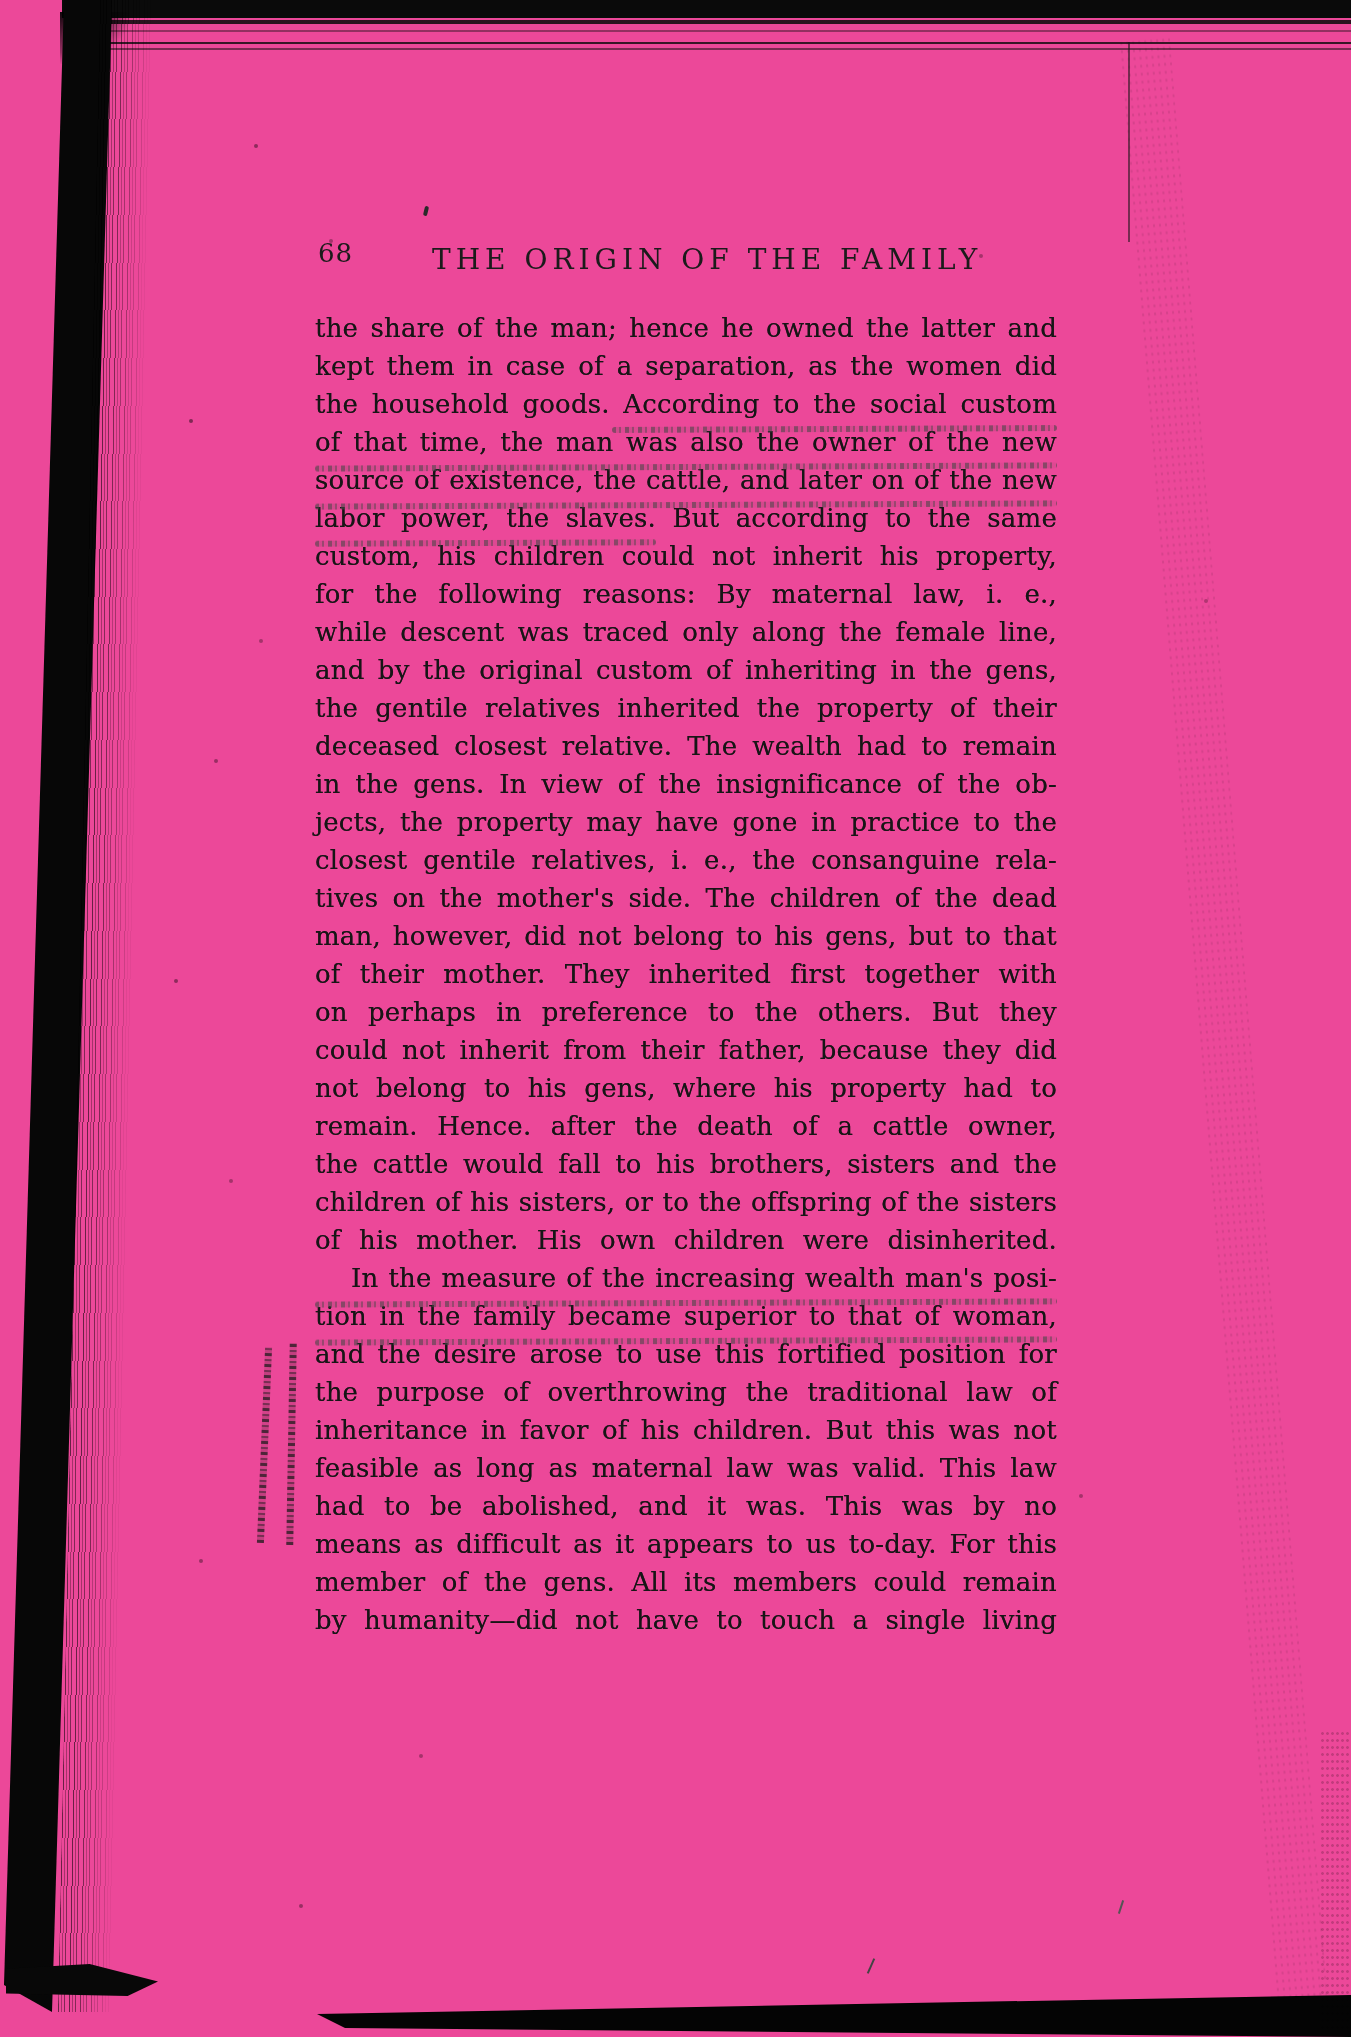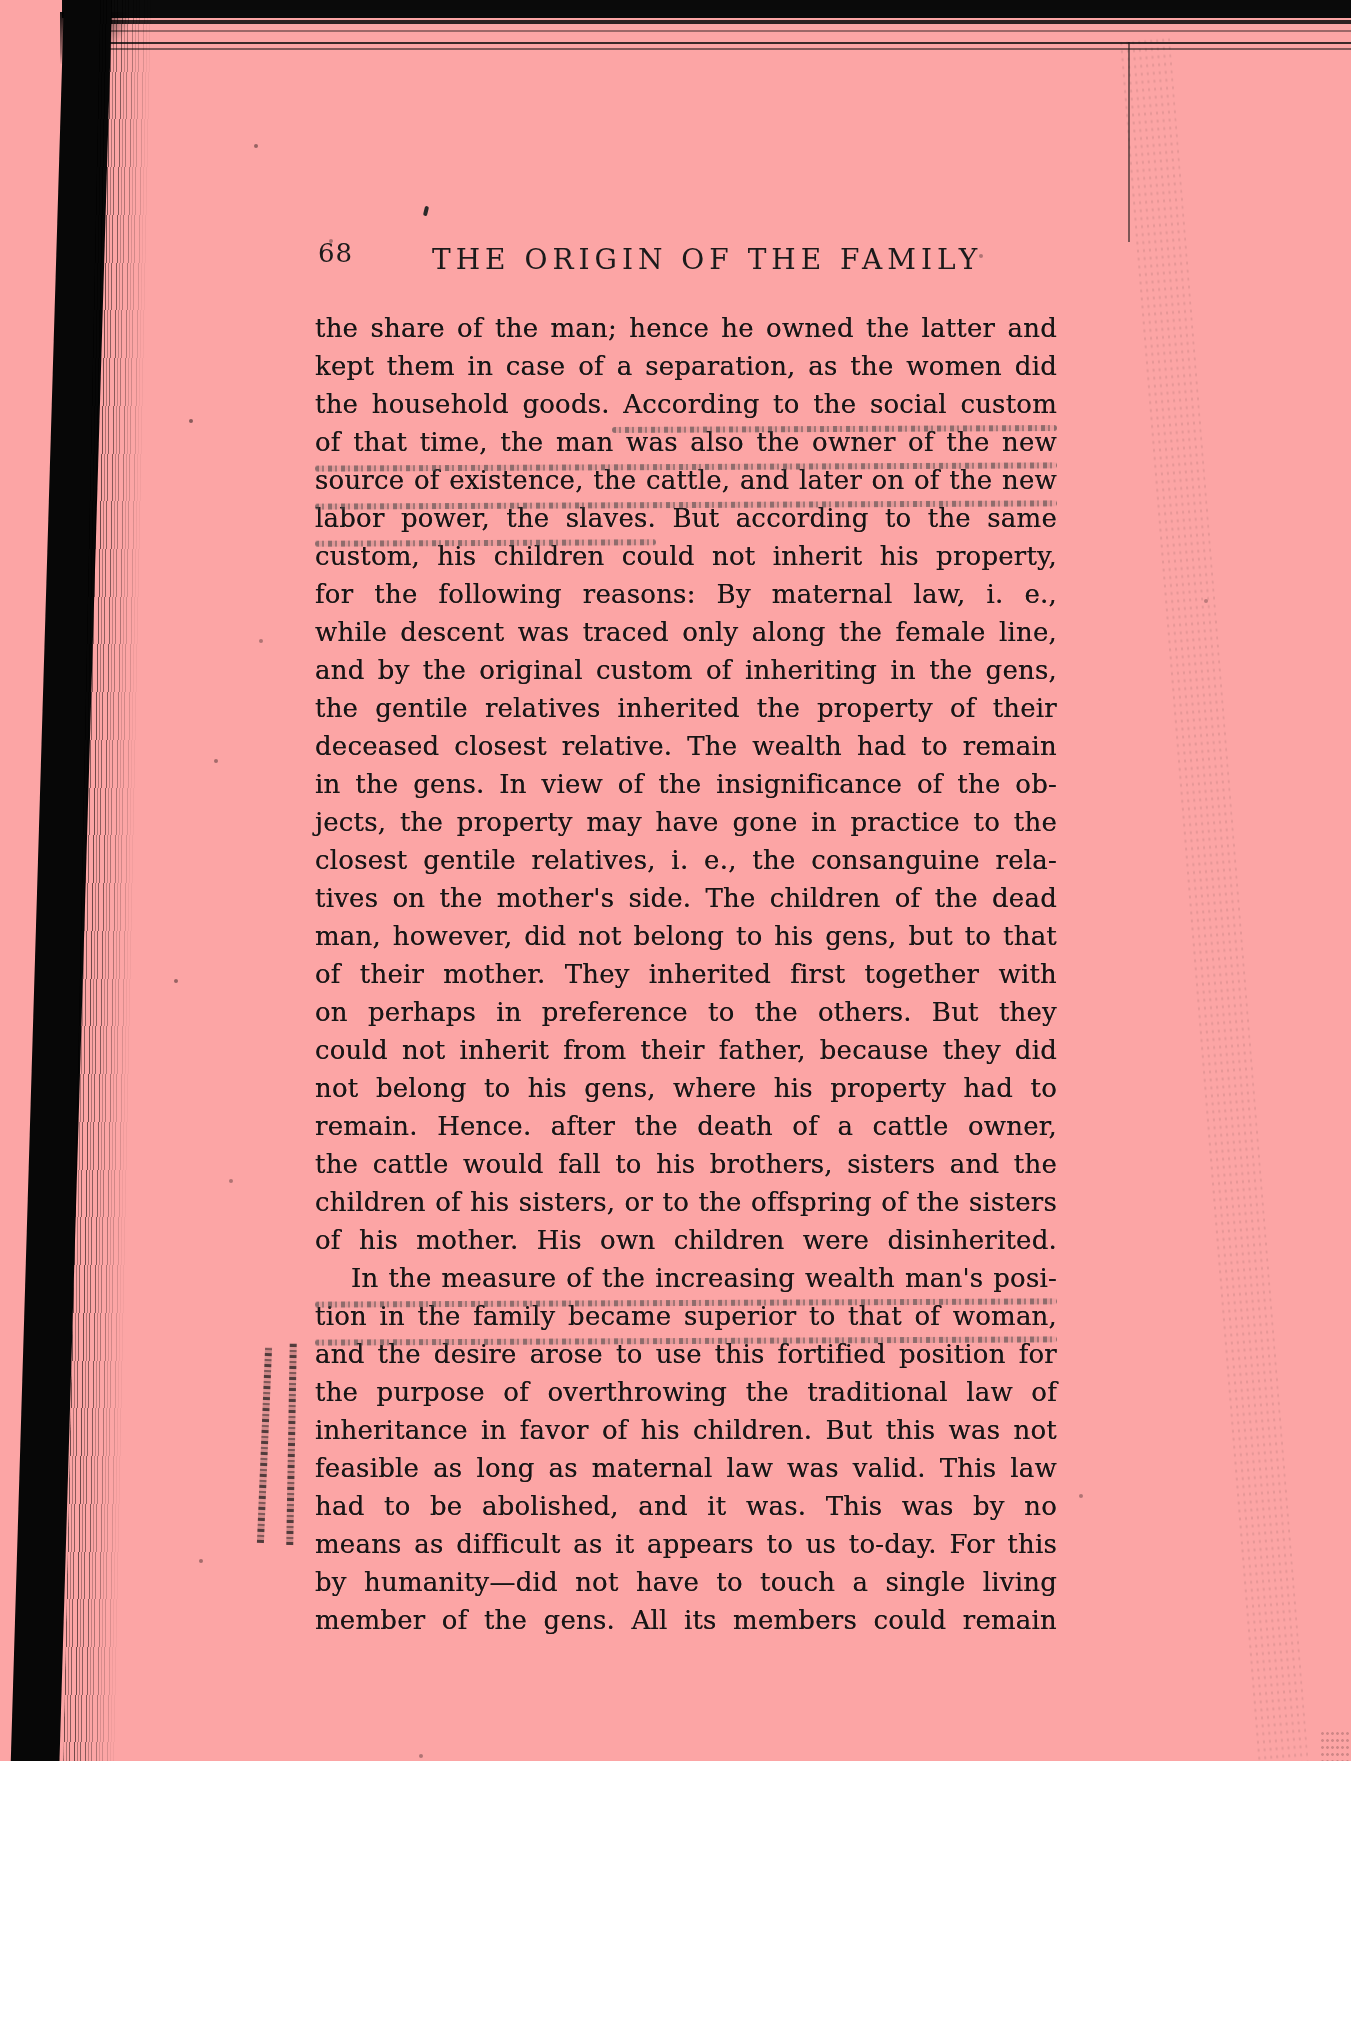--- a/index.html
+++ b/index.html
@@ -1,16 +1,16 @@
 <!DOCTYPE html>
 <html><head>
 <meta charset="utf-8">
 <style>
   html,body{margin:0;padding:0;background:#ffffff;}
-  .canvas{position:relative;width:1351px;height:1761px;background:#fca5a5;overflow:hidden;
+  .canvas{position:relative;width:1351px;height:2037px;background:#ec4899;overflow:hidden;
           font-family:"DejaVu Serif", serif;text-decoration:underline;}
 
   
   .top-band{position:absolute;left:62px;top:0;right:0;height:18px;background:#0a0a0a;}
   .top-streaks{position:absolute;left:108px;top:18px;right:0;height:36px;
     background-image:
       linear-gradient(rgba(10,10,10,.85),rgba(10,10,10,.85)),
       linear-gradient(rgba(10,10,10,.40),rgba(10,10,10,.40)),
       linear-gradient(rgba(10,10,10,.80),rgba(10,10,10,.80)),
       linear-gradient(rgba(10,10,10,.50),rgba(10,10,10,.50));
@@ -129,19 +129,19 @@
       <div class="bodyline">children of his sisters, or to the offspring of the sisters</div>
       <div class="bodyline">of his mother. His own children were disinherited.</div>
       <div class="bodyline indent">In the measure of the increasing wealth man's posi-</div>
       <div class="bodyline">tion in the family became superior to that of woman,<span class="pmark" style="left: 0%; width: 100%;"></span></div>
       <div class="bodyline">and the desire arose to use this fortified position for<span class="pmark" style="left: 0%; width: 100%;"></span></div>
       <div class="bodyline">the purpose of overthrowing the traditional law of</div>
       <div class="bodyline">inheritance in favor of his children. But this was not</div>
       <div class="bodyline">feasible as long as maternal law was valid. This law</div>
       <div class="bodyline">had to be abolished, and it was. This was by no</div>
       <div class="bodyline">means as difficult as it appears to us to-day. For this</div>
+      <div class="bodyline">member of the gens. All its members could remain</div>
       <div class="bodyline">by humanity—did not have to touch a single living</div>
-      <div class="bodyline">member of the gens. All its members could remain</div>
     </div>
 
   <div class="mmark m1"></div>
   <div class="mmark m2"></div>
 </div>
 
 </body></html>

